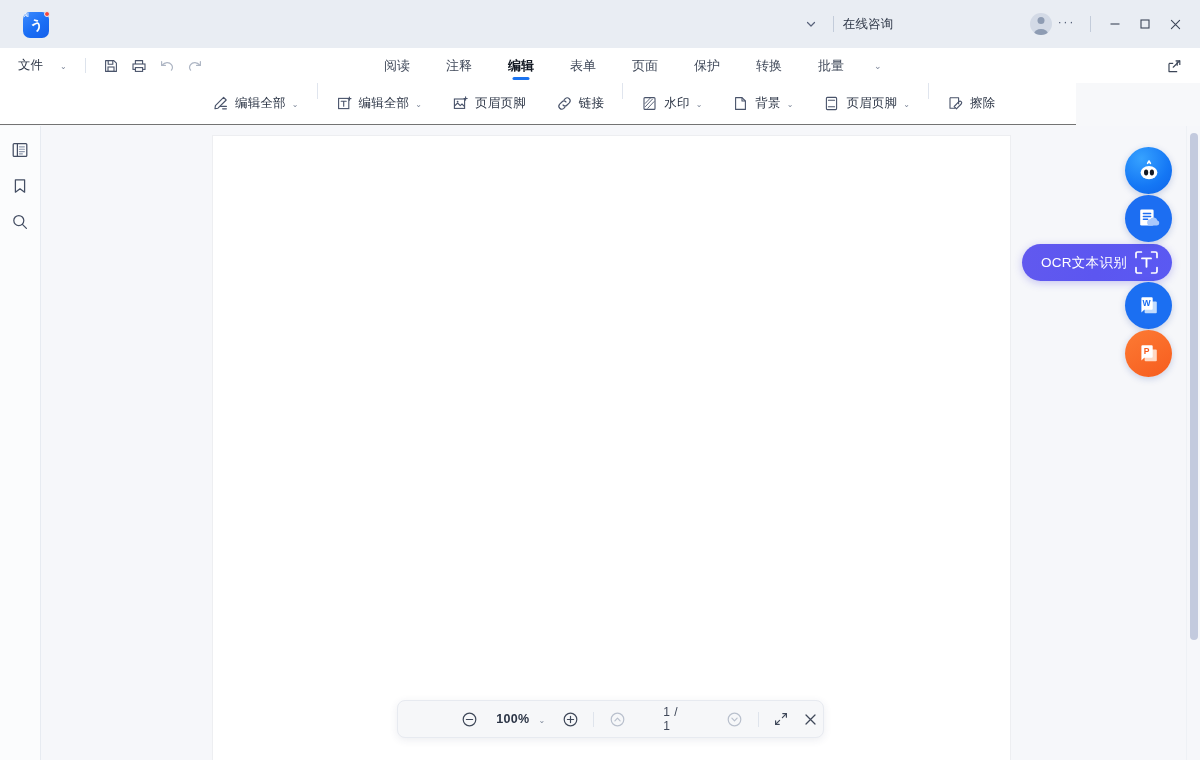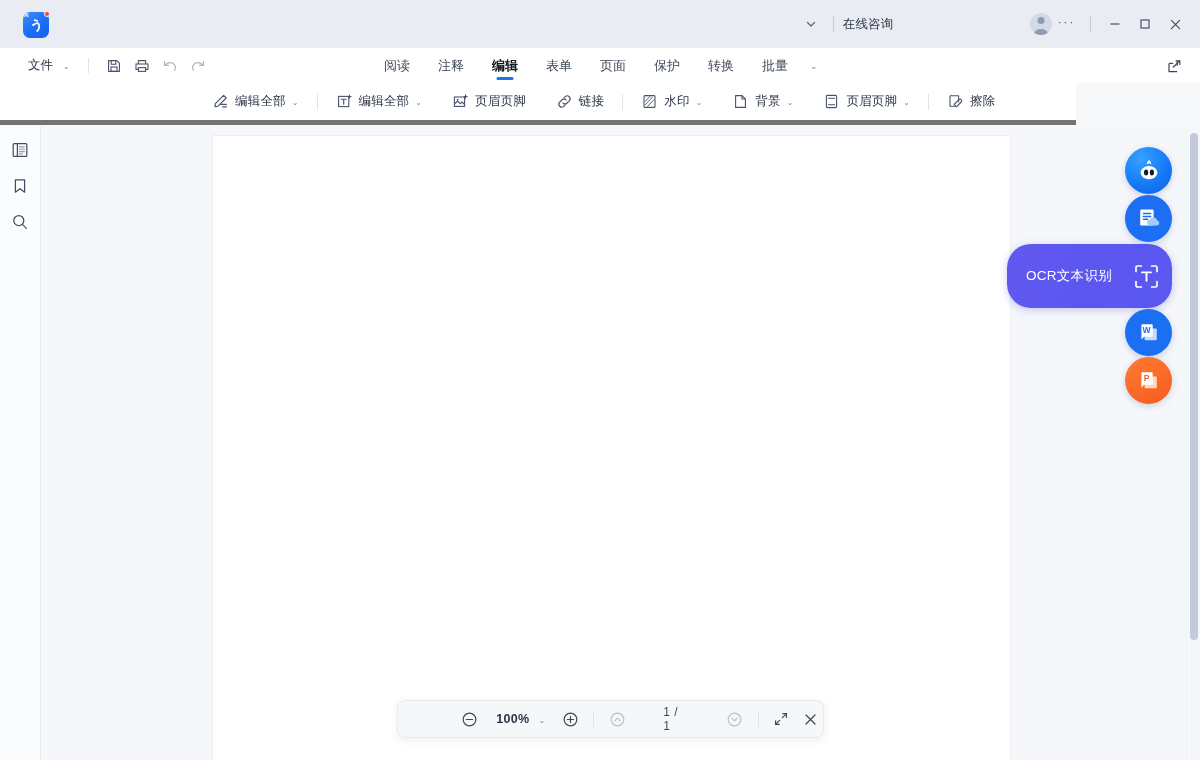--- a/index.html
+++ b/index.html
@@ -95,32 +95,32 @@
     cursor: pointer; color: #3c4658;
   }
   .wbtn:last-child { margin-right: 10px; }
 
   
   .menubar {
     position: absolute; top: 48px; left: 0; width: 1200px; height: 35px;
     background: #ffffff; display: flex; align-items: center;
   }
   .file-menu {
-    margin-left: 24px; font-size: 12.5px; color: #2b3445;
-    display: flex; align-items: center; gap: 10px; cursor: pointer; padding: 3px 4px;
+    margin-left: 14px; font-size: 12.5px; color: #2b3445;
+    display: flex; align-items: center; gap: 17px; cursor: pointer; padding: 3px 4px;
   }
   .mini-chev { font-size: 8px; color: #7b8598; transform: translateY(1px); }
   .menubar .vsep2 { width: 1px; height: 15px; background: #dde3ec; margin: 0 12px 0 14px; }
   .qicon {
     width: 26px; height: 26px; display: flex; align-items: center; justify-content: center;
     cursor: pointer; color: #49536a; margin-right: 2px;
   }
   .ribbon-tabs {
     position: absolute; left: 370px; top: 0; height: 35px;
-    display: flex; align-items: center; gap: 0px;
+    display: flex; align-items: center; gap: 8px;
   }
   .rtab {
     position: relative; padding: 0 14px; height: 35px;
     display: flex; align-items: center; justify-content: center;
     font-size: 13px; color: #3f4859; cursor: pointer; white-space: nowrap;
   }
   .rtab.active { color: #121822; font-weight: bold; }
   .rtab.active::after {
     content: ""; position: absolute; bottom: 3px; left: 50%; transform: translateX(-50%);
     width: 17px; height: 3px; border-radius: 2px; background: #1a73f0;
@@ -128,22 +128,22 @@
   .rtab-more { padding: 0 8px; color: #7b8598; font-size: 9px; display: flex; align-items: center; cursor: pointer; height: 35px;}
   .export-btn {
     position: absolute; right: 12px; top: 4px;
     width: 28px; height: 28px; display: flex; align-items: center; justify-content: center;
     cursor: pointer; color: #3c4658;
   }
 
   
   .toolbar {
     position: absolute; top: 83px; left: 0; width: 1076px; height: 42px;
-    background: #ffffff; display: flex; align-items: center;
-    border-bottom: 5px solid #737373;
+    background: #ffffff; display: flex; 
+    border-bottom: 1px solid #737373;
   }
   .tool {
     display: flex; align-items: center; gap: 6px;
     padding: 5px 7px; border-radius: 5px; cursor: pointer; white-space: nowrap;
   }
   .tool .tlabel { font-size: 12.5px; color: #2b3445; letter-spacing: .2px; }
   .tool .ticon { width: 17px; height: 17px; display: flex; align-items: center; justify-content: center; color: #49536a; }
   .tsep { width: 1px; height: 16px; background: #e0e5ee; margin: 0 11px; }
 
   
@@ -187,23 +187,23 @@
     width: 47px; height: 47px; border-radius: 50%;
     display: flex; align-items: center; justify-content: center;
     cursor: pointer; position: relative; color: #ffffff;
     box-shadow: 0 2px 7px rgba(30,70,160,0.22);
   }
   .fb-ai { background: radial-gradient(circle at 35% 25%, #36a2ff 0%, #1477f5 60%, #0f63e8 100%); margin-bottom: 1px; }
   .fb-cloud { background: #1c6ef2; margin-bottom: 1px; }
   .fb-word { background: #1b6ff2; margin-bottom: 1px; }
   .fb-ppt { background: linear-gradient(150deg, #fd7b34 0%, #f65c1e 100%); }
   .ocr-pill {
-    height: 64px; border-radius: 24px;
+    height: 37px; border-radius: 24px;
     background: linear-gradient(100deg, #6159ef 0%, #5c56f0 50%, #5a59f2 100%);
-    display: flex; align-items: center; gap: 21px;
+    display: flex; align-items: center; gap: 6px;
     padding: 0 12px 0 19px; cursor: pointer;
     box-shadow: 0 2px 8px rgba(70,60,220,0.28);
     margin: 1px 0;
   }
   .ocr-pill .ocr-text { font-size: 13.5px; color: #ffffff; white-space: nowrap; letter-spacing: .3px; }
 
   
   .bottombar {
     position: absolute; left: 397px; top: 700px;
     width: 427px; height: 38px;

